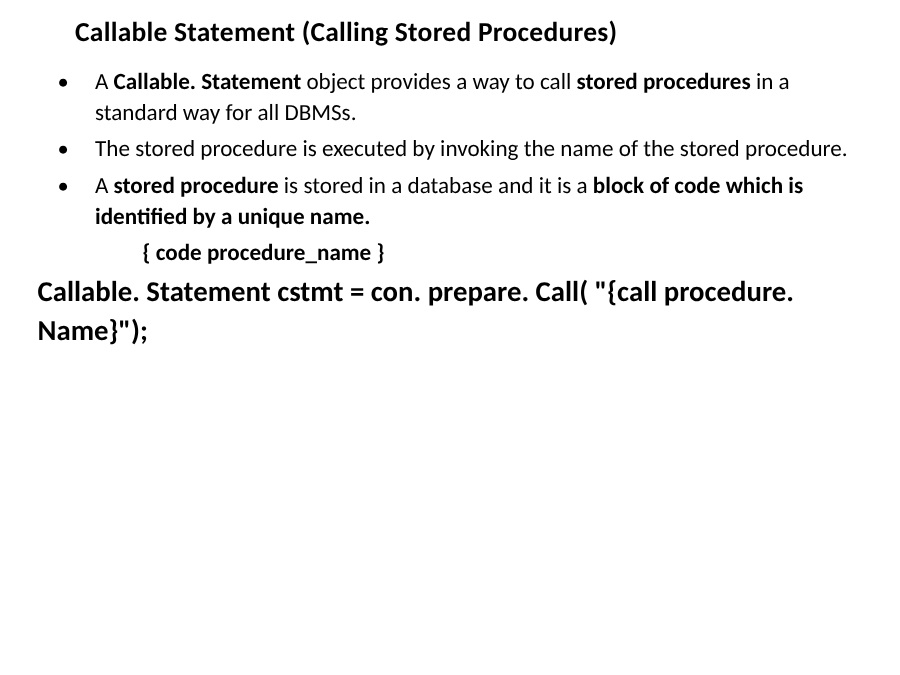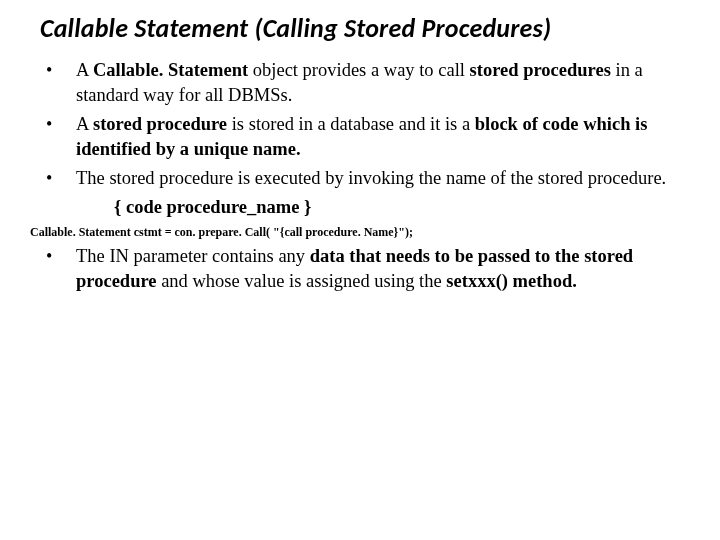--- a/index.html
+++ b/index.html
@@ -5,32 +5,30 @@
   html,body{margin:0;padding:0;}
   body{
     width:720px;height:540px;
     background:#fff;
     font-family:"Calibri","Segoe UI",Arial,sans-serif;
     color:#000;
     box-sizing:border-box;
   }
   .slide{padding:8px 30px 0 30px;}
   h1.title{
-    font-size:26px;
+    font-size:22px;
     font-weight:700;
-    margin:4px 0 14px 10px;
+    margin:4px 0 14px 30px;
     letter-spacing:.2px;
-    font-style:italic;
   }
   ul.bullets{
     list-style:none;
     margin:0;padding:0;
     font-size:18.5px;
     line-height:1.35;
-    font-family:Liberation Serif, serif;
   }
   ul.bullets>li{
     position:relative;
     padding-left:46px;
     margin:0 0 4px 0;
   }
   ul.bullets>li::before{
     content:"•";
     position:absolute;
     left:16px;top:0;
@@ -40,29 +38,28 @@
   .center-line{
     font-weight:700;
     padding-left:84px;
     margin:2px 0 4px 0;
     font-size:18.5px;
   }
   .flush-line{
     font-weight:700;
     margin:2px 0 4px 0;
     padding-left:0;
-    font-size:12px;
+    font-size:23px;
   }
 </style>
 </head>
 <body>
 
 <div class="slide">
   <h1 class="title">Callable Statement (Calling Stored Procedures)</h1>
   <ul class="bullets" id="content">
       <li>A <b>Callable. Statement</b> object provides a way to call <b>stored procedures</b> in a standard way for all DBMSs.</li>
+      <li>The stored procedure is executed by invoking the name of the stored procedure.</li>
       <li> A <b>stored procedure</b> is stored in a database and it is a <b>block of code which is identified by a unique name.</b></li>
-      <li>The stored procedure is executed by invoking the name of the stored procedure.</li>
       <div class="center-line"><b>{ code  procedure_name }</b></div>
       <div class="flush-line"><b>Callable. Statement  cstmt = con. prepare. Call( "{call  procedure. Name}");</b></div>
-      <li>The IN parameter contains any <b>data that needs to be passed to the stored procedure</b> and whose value is assigned using the <b>setxxx() method.</b></li>
     </ul>
 </div>
 
 </body></html>

